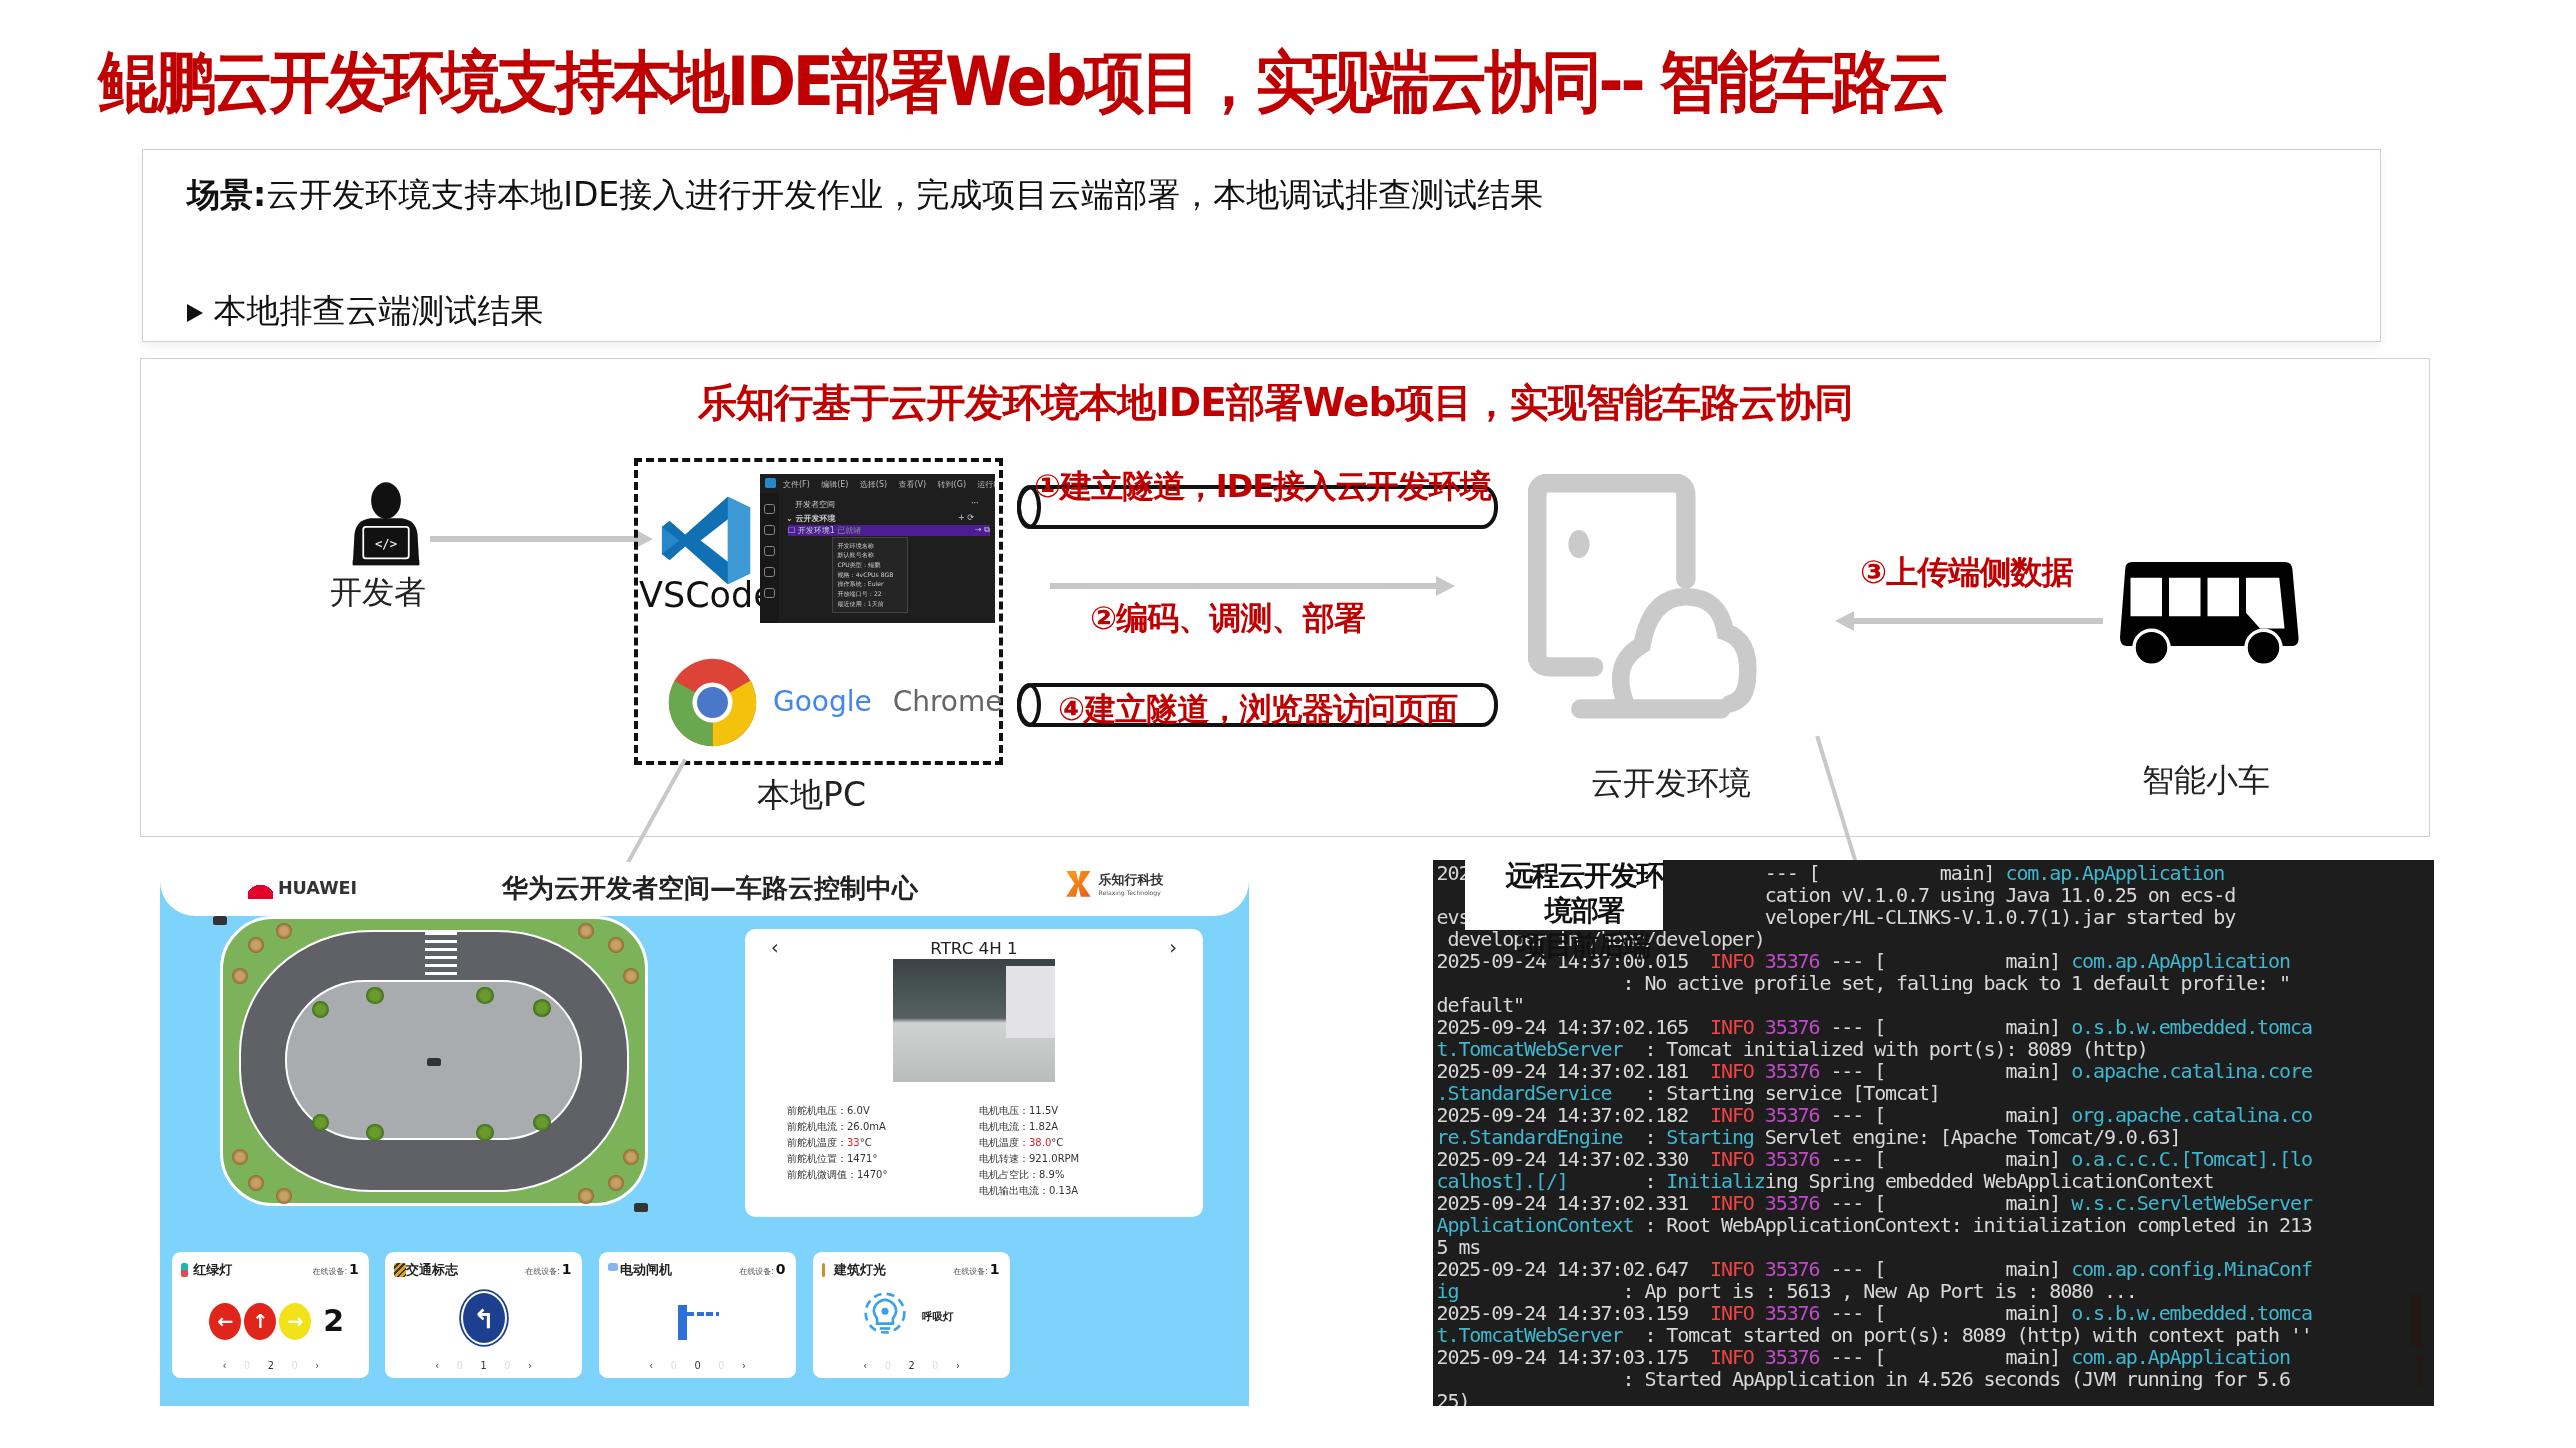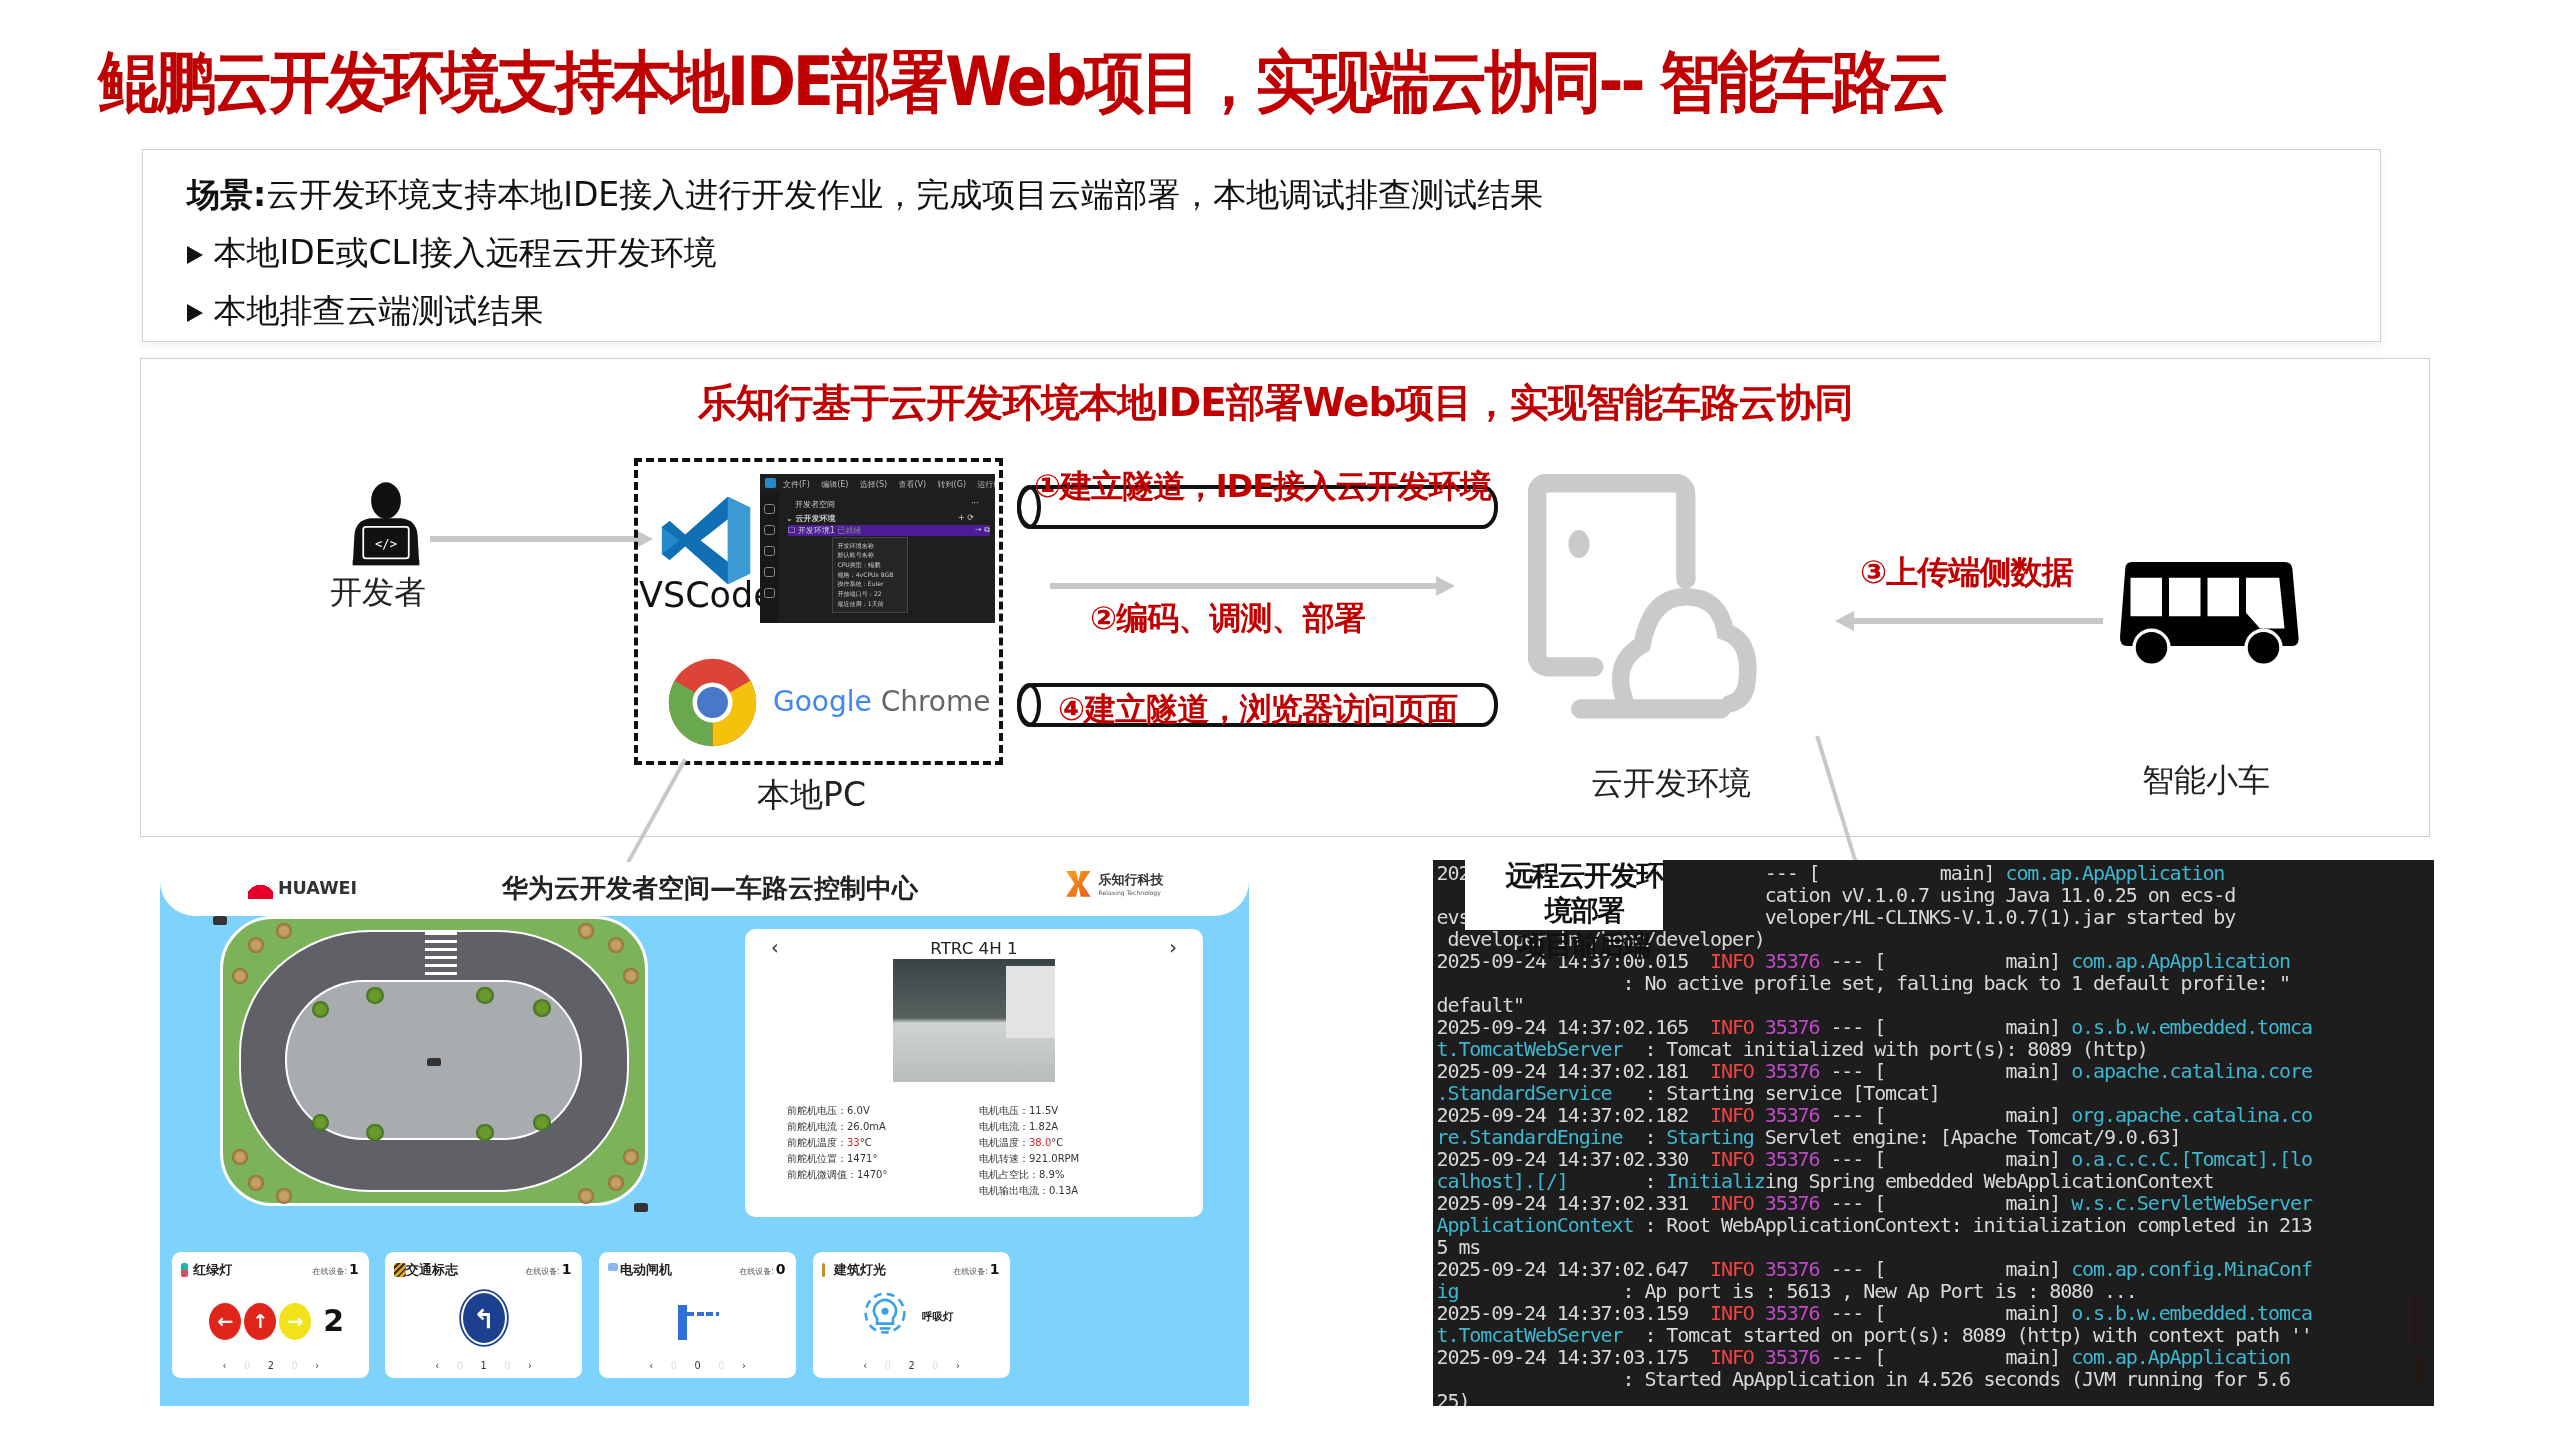--- a/index.html
+++ b/index.html
@@ -103,23 +103,20 @@
   .pointer-line { position: absolute; background: #c8c8c8; height: 4.4px; transform-origin: left center; }
 </style>
 </head>
 <body>
 
 <div class="abs page-title">鲲鹏云开发环境支持本地IDE部署Web项目，实现端云协同-- 智能车路云</div>
 
 <div class="abs scenario-box">
   <div class="scenario-line" style="top:23px;">
     <b>场景:</b><span>云开发环境支持本地IDE接入进行开发作业，完成项目云端部署，本地调试排查测试结果</span>
-  </div>
-  <div class="scenario-line" style="top:81px;">
-    <span class="bullet-arrow"></span><span>本地IDE或CLI接入远程云开发环境</span>
   </div>
   <div class="scenario-line" style="top:139px;">
     <span class="bullet-arrow"></span><span>本地排查云端测试结果</span>
   </div>
 </div>
 
 <div class="abs diagram-panel"></div>
 <div class="abs diagram-title">乐知行基于云开发环境本地IDE部署Web项目，实现智能车路云协同</div>
 
 <svg class="abs" style="left:344px;top:481px;" width="84" height="90" viewBox="0 0 96 102">
@@ -179,21 +176,21 @@
 
 <svg class="abs" style="left:667px;top:657px;" width="91" height="91" viewBox="0 0 100 100">
   <circle cx="50" cy="50" r="48" fill="#db4437"></circle>
   <path d="M50 50 L91.6 26 A48 48 0 0 1 50 98 Z" fill="#f4c20d"></path>
   <path d="M50 50 L50 98 A48 48 0 0 1 8.4 26 Z" fill="#6aa84f"></path>
   <circle cx="50" cy="50" r="22" fill="#fff"></circle>
   <circle cx="50" cy="50" r="17" fill="#4a78c8"></circle>
 </svg>
 <div class="abs" style="left:773px;top:685px;font-size:28px;white-space:nowrap;">
   <span style="color:#4285f4;">Google</span>
-  <span style="color:#666;">Chrome</span>
+  <span style="color:#666;margin-left:12px;">Chrome</span>
 </div>
 <div class="abs label-cn" style="left:757px;top:773px;font-size:33px;">本地PC</div>
 
 <div class="abs tube" style="left:1017px;top:485px;width:481px;height:44px;"></div>
 <div class="abs step-text" style="left:1034px;top:465px;">①建立隧道，IDE接入云开发环境</div>
 
 <div class="abs gray-line" style="left:1050px;top:583px;width:386px;"></div>
 <div class="abs arrow-right" style="left:1436px;top:576px;"></div>
 <div class="abs step-text" style="left:1090px;top:597px;">②编码、调测、部署</div>
 

